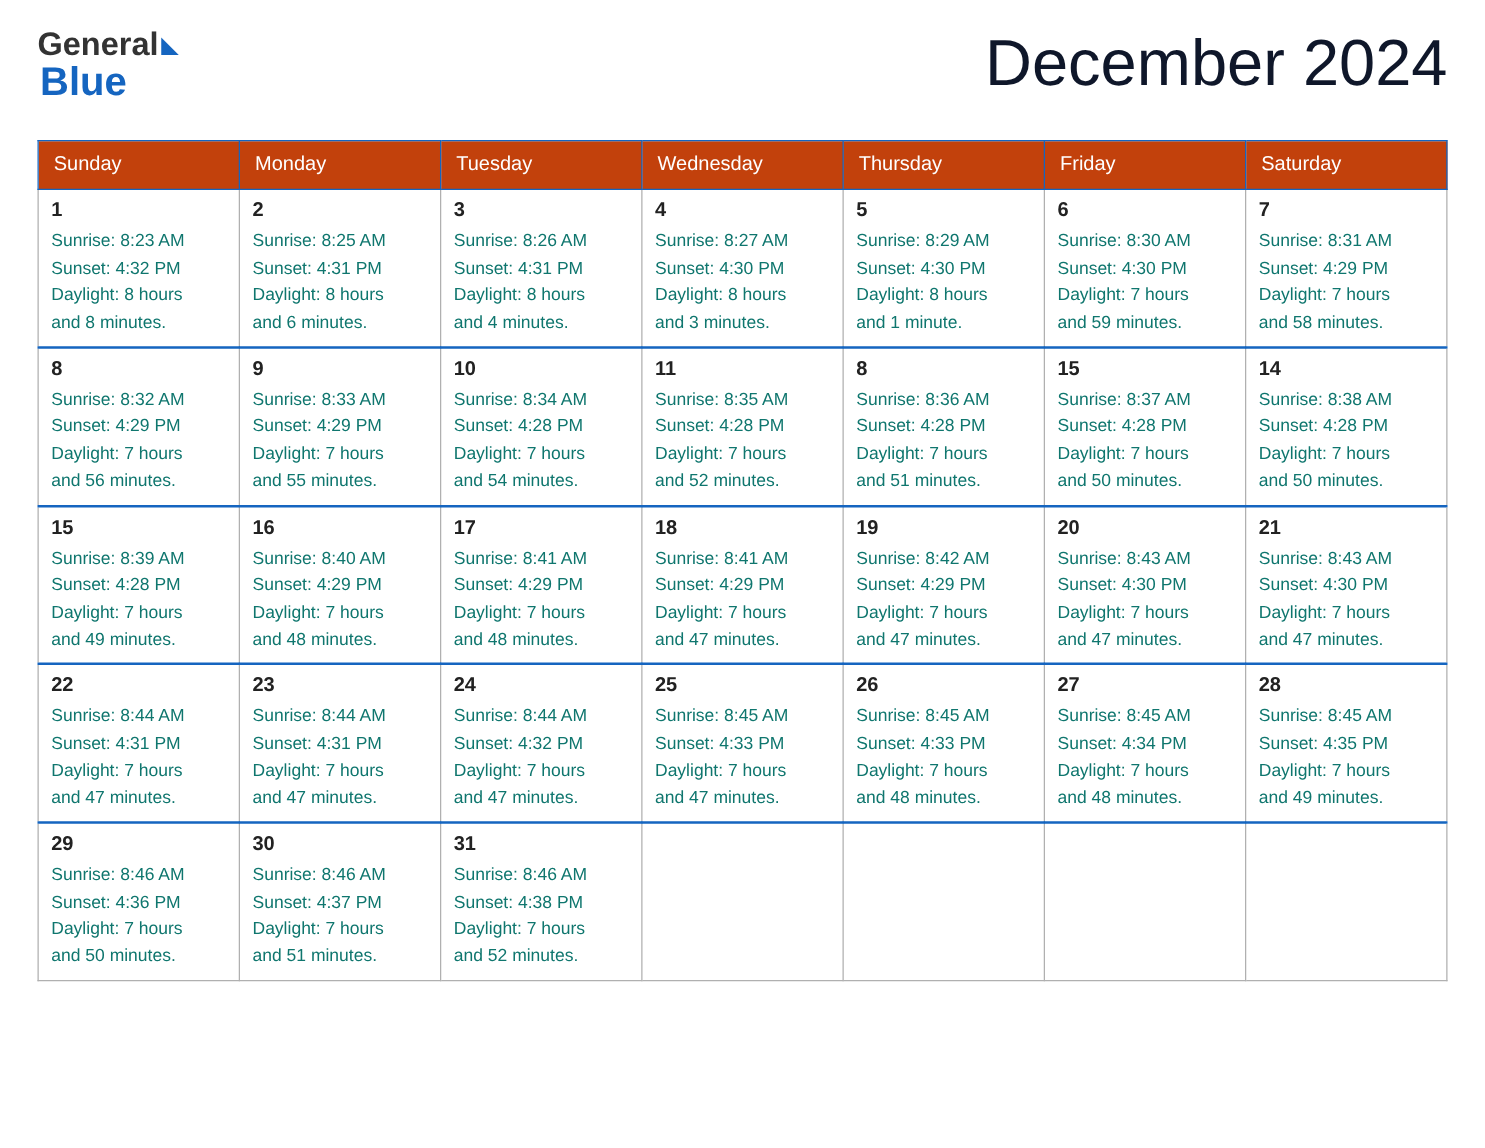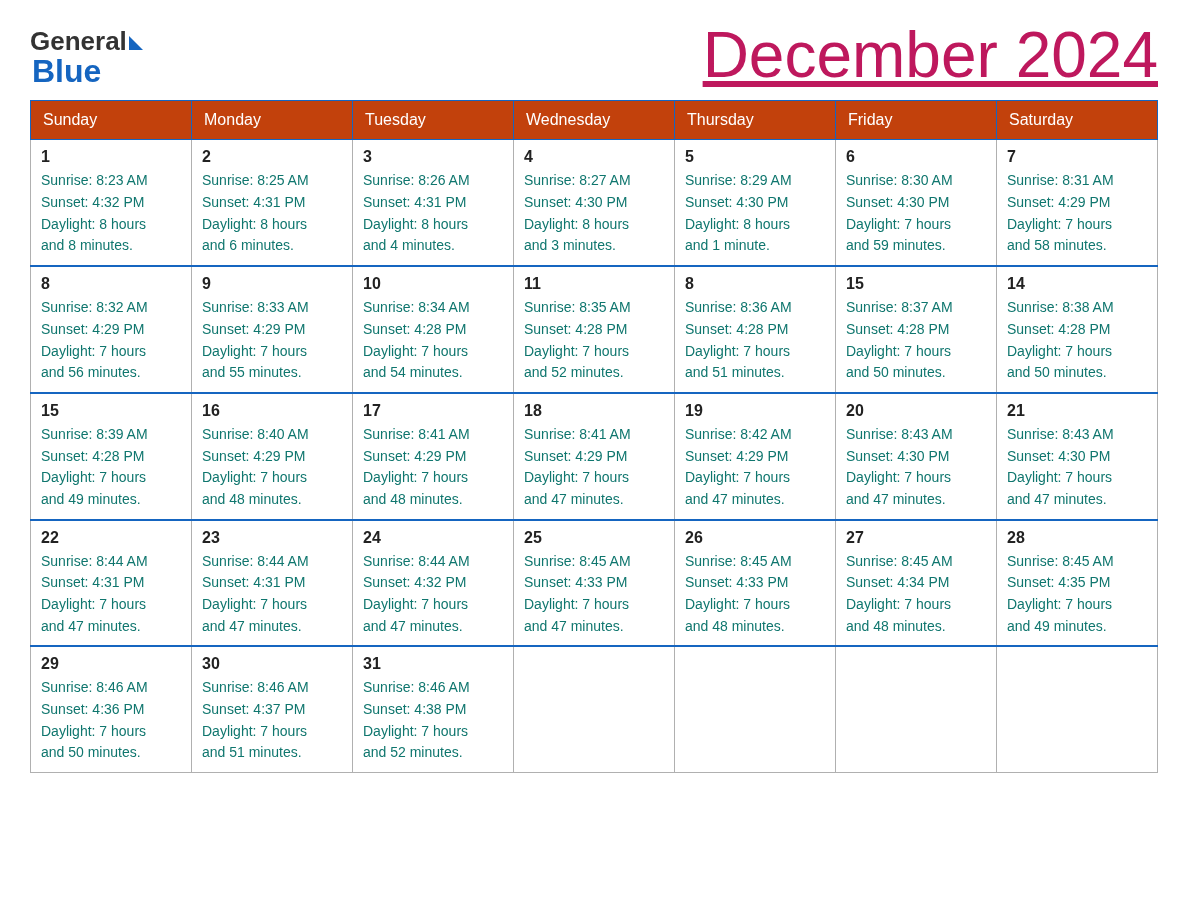--- a/index.html
+++ b/index.html
@@ -6,22 +6,22 @@
     body {
       font-family: Arial, Helvetica, sans-serif;
       background: #fff;
       width: 1188px;
       min-height: 918px;
       padding: 20px 30px;
     }
     .header-area {
       display: flex;
       justify-content: space-between;
-      align-items: flex-end;
-      margin-bottom: 10px;
+      align-items: center;
+      margin-bottom: 28px;
     }
     .logo-text-general {
       font-size: 26px;
       font-weight: bold;
       color: #333;
     }
     .logo-triangle {
       width: 0;
       height: 0;
       border-left: 14px solid #1565c0;
@@ -44,25 +44,24 @@
       flex-direction: column;
     }
     .logo-row1 {
       display: flex;
       align-items: center;
     }
     .title-area {
       text-align: right;
     }
     .month-title {
-      font-size: 64px;
+      font-size: 52px;
       font-weight: normal;
-      color: #be185d;
+      color: #0f172a;
       line-height: 1.1;
-      text-decoration: underline;
     }
     .location-title {
       font-size: 22px;
       color: #555;
       margin-top: 4px;
     }
     table {
       width: 100%;
       border-collapse: collapse;
       margin-top: 10px;

